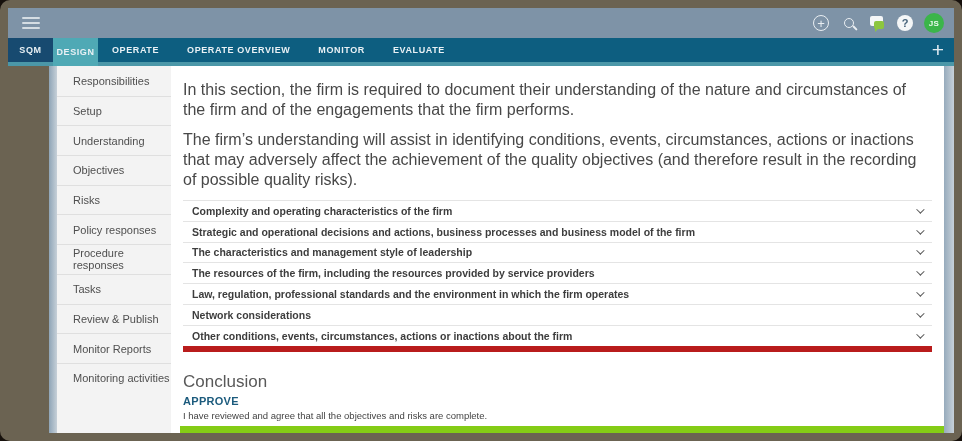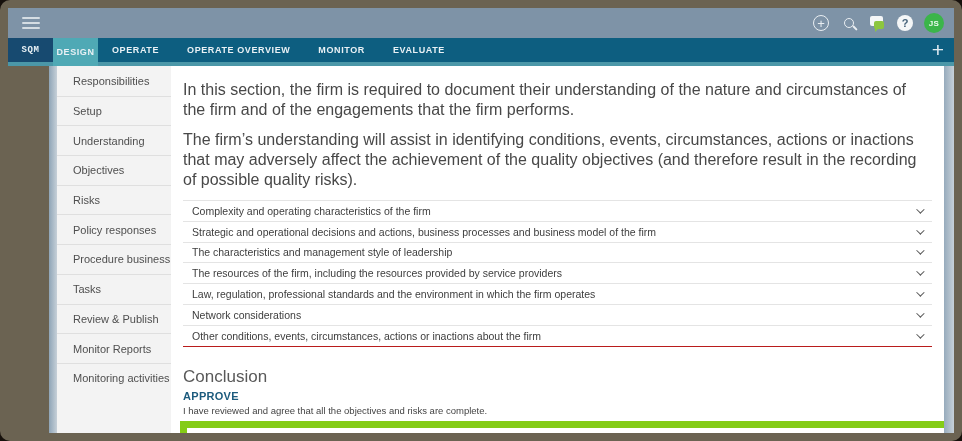--- a/index.html
+++ b/index.html
@@ -20,38 +20,38 @@
   .chat-back { position:absolute; left:2px; top:2px; width:13px; height:10px; background:#f4f6f7; border-radius:2px; }
   .chat-front { position:absolute; left:6px; top:7px; width:10px; height:8px; background:#8dc63f; border-radius:2px; }
   .chat-front::after { content:""; position:absolute; left:1px; bottom:-3px; border:3px solid transparent; border-top-color:#8dc63f; border-left-color:#8dc63f; }
   .help-circle { width:16px; height:16px; background:#f4f6f7; border-radius:50%; color:#46637a; font-size:11px; font-weight:bold; display:flex; align-items:center; justify-content:center; }
   .avatar { width:20px; height:20px; background:#3bb54a; border-radius:50%; color:#eafaee; font-size:8px; font-weight:bold; display:flex; align-items:center; justify-content:center; letter-spacing:.3px; }
 
   
   .navwrap { position:relative; }
   .navbar { height:24px; background:#0d5e80; display:flex; align-items:stretch; position:relative; }
   .navbar .tab { display:flex; align-items:center; justify-content:center; color:#e9f1f5; font-size:9px; font-weight:bold; letter-spacing:.6px; cursor:pointer; }
-  .tab-sqm { width:45px; background:#174a70;font-family:Liberation Mono, monospace; }
+  .tab-sqm { width:45px; background:#174a70; }
   .tab-design { width:45px; background:#4fa9b5; height:28px; z-index:2; }
   .tab-text { padding:0 14px; }
   .nav-plus { position:absolute; right:10px; top:2px; color:#dfeaf0; font-size:21px; font-weight:300; line-height:20px; cursor:pointer; }
   .subline { height:4px; background:#4b97a8; }
 
   
   .bodyrow { flex:1; display:flex; overflow:hidden;padding-left:41px; }
   .edge-stripe-l { width:8px; background:linear-gradient(to right,#8fa5b7,#c6d0d8); }
   .edge-stripe-r { width:10px; background:linear-gradient(to right,#97abbc,#c6d0d8); }
   .sidebar { width:114px; background:#f3f3f3; }
   .side-item { height:29.7px; display:flex; align-items:center; padding-left:16px; font-size:11px; color:#4f4f4f; cursor:pointer; }
   .side-item + .side-item { border-top:1px solid #dfdfdf; }
 
   .main { flex:1; background:#ffffff; padding:14px 12px 0 12px; overflow:hidden; }
   .intro p { font-size:16px; color:#484848; margin:0 0 10px 0; line-height:1.25; }
 
-  .accordion { margin-top:7px; border-bottom:1px solid #b91c1c; }
+  .accordion { margin-top:7px; border-bottom:6px solid #b91c1c;font-weight:bold; }
   .acc-row { height:20.8px; border-top:1px solid #e4e4e4; display:flex; align-items:center; justify-content:space-between; padding:0 10px 0 9px; cursor:pointer; }
   .acc-label { font-size:10.5px; color:#3d3d3d; }
   .chev { width:6px; height:6px; border-right:1.4px solid #555; border-bottom:1.4px solid #555; transform:rotate(45deg) translateY(-2px); }
 
   .concl-title { margin-top:20px; font-size:17px; font-weight:400; color:#595959; }
   .concl-sub { margin-top:3px; font-size:11px; font-weight:bold; color:#1c5b7d; letter-spacing:.3px; }
   .concl-desc { margin-top:3px; font-size:9.5px; color:#444; }
 
   .note-annotation { margin:5px 0 0 -3px; width:791px; border:7px solid #84cc16; background:#d946ef; position:relative; }
   .note-annotation textarea { width:100%; height:34px; border:none; outline:none; resize:none; font-family:"Liberation Sans",sans-serif; font-size:9.5px; padding:5px 8px; color:#333; }
@@ -108,21 +108,21 @@
     <div class="bodyrow">
       <div class="edge-stripe-l"></div>
 
       <div class="sidebar">
         <div class="side-item">Responsibilities</div>
         <div class="side-item">Setup</div>
         <div class="side-item">Understanding</div>
         <div class="side-item">Objectives</div>
         <div class="side-item">Risks</div>
         <div class="side-item">Policy responses</div>
-        <div class="side-item">Procedure business</div>
+        <div class="side-item">Procedure responses</div>
         <div class="side-item">Tasks</div>
         <div class="side-item">Review &amp; Publish</div>
         <div class="side-item">Monitor Reports</div>
         <div class="side-item">Monitoring activities</div>
       </div>
 
       <div class="main">
         <div class="intro">
           <p>In this section, the firm is required to document their understanding of the nature and circumstances of the firm and of the engagements that the firm performs.</p>
           <p>The firm’s understanding will assist in identifying conditions, events, circumstances, actions or inactions that may adversely affect the achievement of the quality objectives (and therefore result in the recording of possible quality risks).</p>

